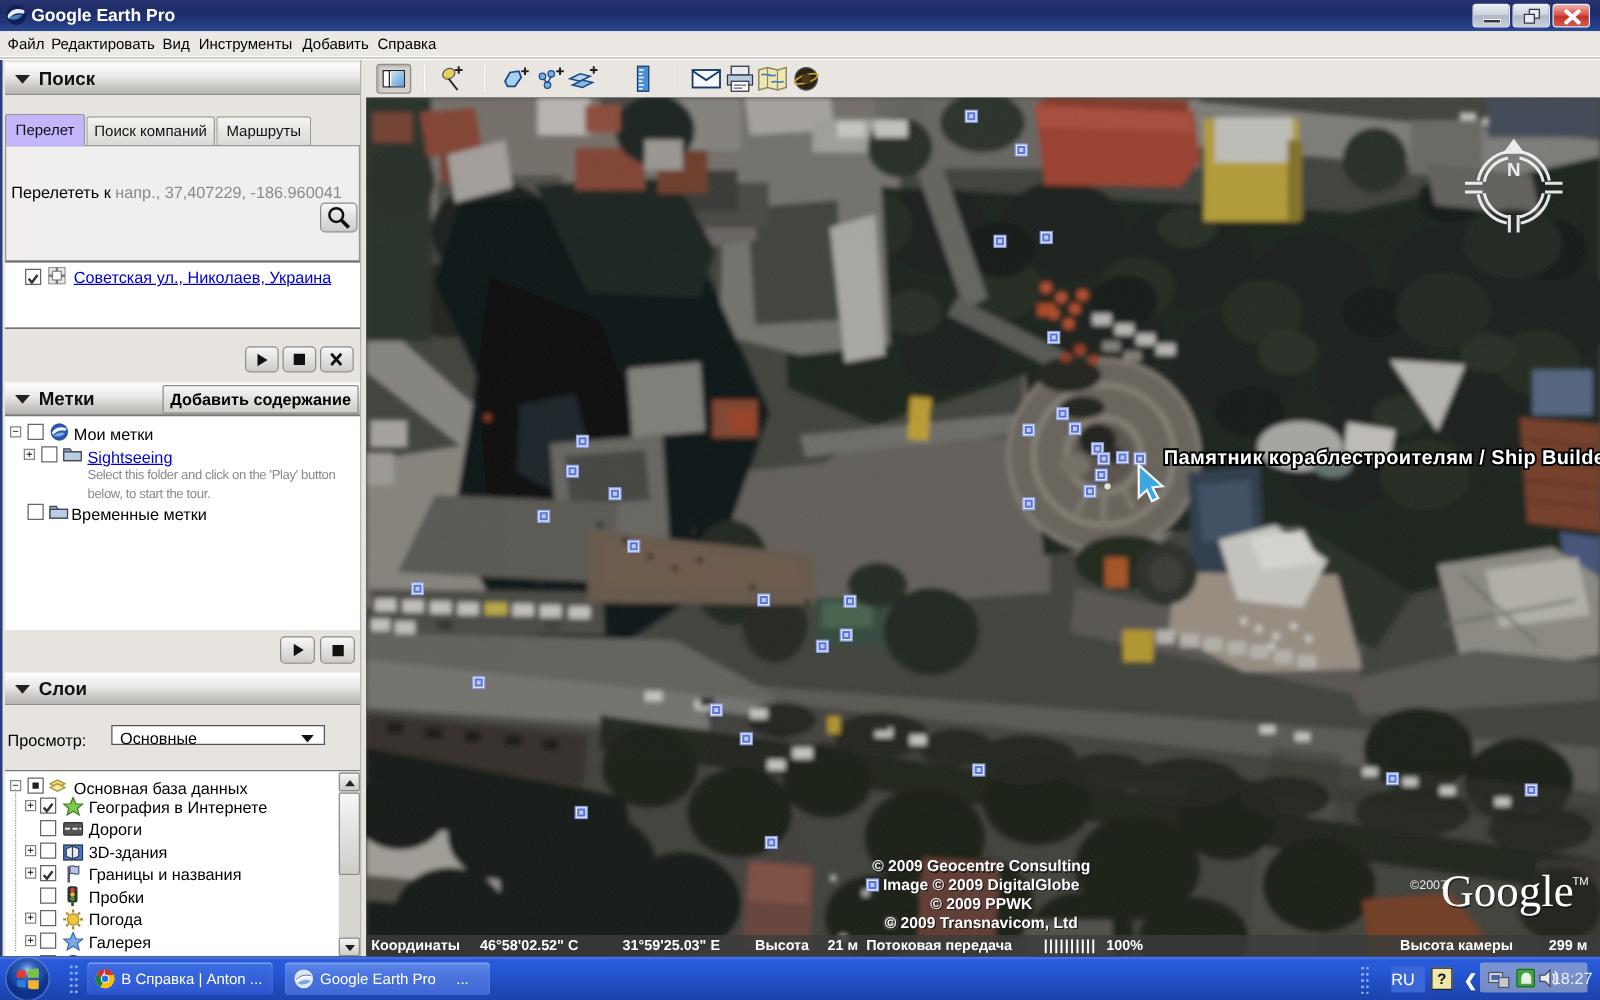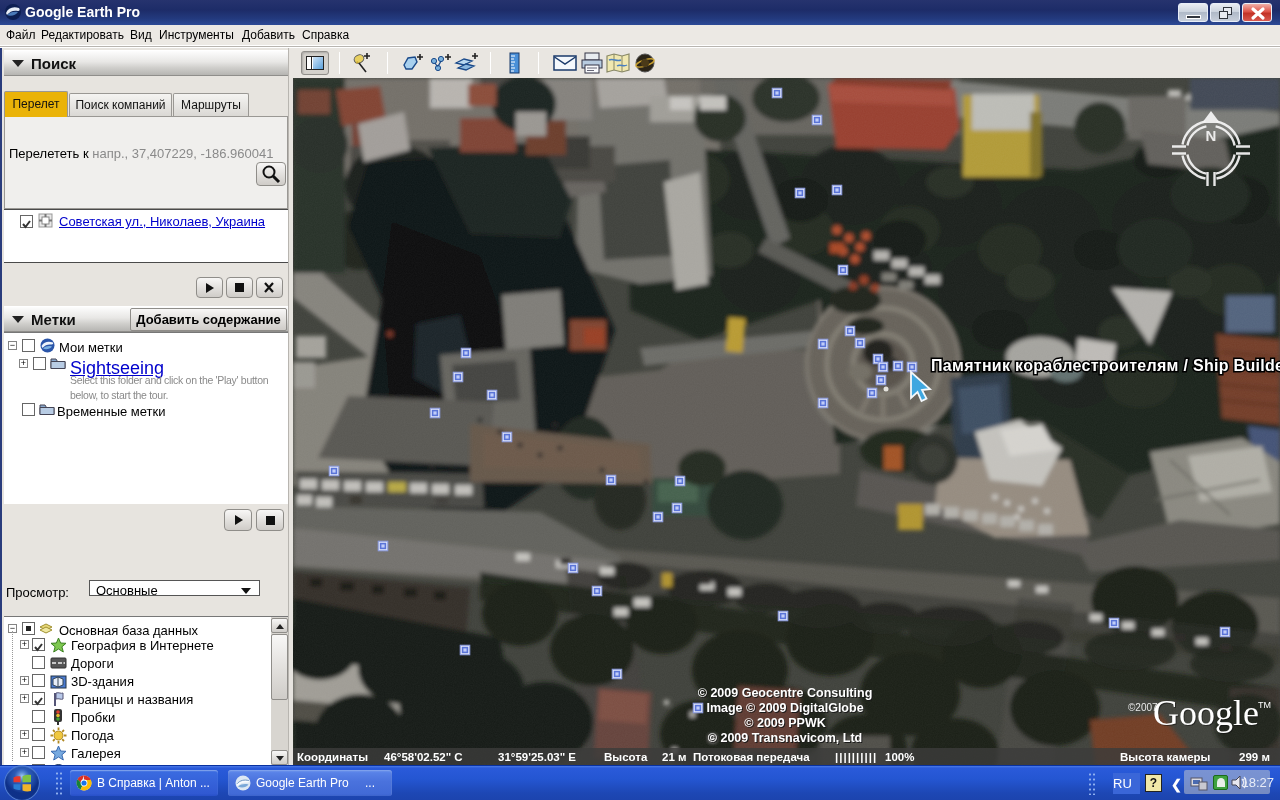--- a/index.html
+++ b/index.html
@@ -21,21 +21,21 @@
 #sidebar{position:absolute;left:0;top:48px;width:288px;height:717px;background:#e7e4df;border-left:2px solid #2a3c7c}
 .sechdr{position:absolute;left:2px;width:286px;height:26px;
  background:linear-gradient(#fdfdfd 0%,#e8e7e5 45%,#cfcecb 70%,#b6b5b2 100%);
  border-top:1px solid #fff;border-bottom:1px solid #8f8e8b;
  font-weight:bold;font-size:15px;color:#111}
 .sechdr .tri{position:absolute;left:8px;top:9px;width:0;height:0;border-left:6px solid transparent;border-right:6px solid transparent;border-top:7px solid #222}
 .sechdr .txt{position:absolute;left:27px;top:4px}
 
 .tab{position:absolute;font-size:12px;color:#111;border:1px solid #9a9894;border-bottom:none;border-radius:2px 2px 0 0;
  background:linear-gradient(#f5f4f2,#d9d7d3);text-align:center}
-.tabactive{background:#eab308;z-index:3}
+.tabactive{background:#c4b5fd;z-index:3}
 
 .gebtn{position:absolute;background:linear-gradient(#f8f7f6 0%,#e3e1de 50%,#cfccc8 100%);border:1px solid #8f8d89;border-radius:4px}
 .combo{position:absolute;background:#fff;border:1px solid #555}
 .arrowdn{position:absolute;width:0;height:0;border-left:5px solid transparent;border-right:5px solid transparent;border-top:6px solid #111}
 .treelink{color:#0000cc;text-decoration:underline}
 .cb{position:absolute;width:13px;height:13px;background:#fff;border:1px solid #666}
 .exp{position:absolute;width:9px;height:9px;background:#fff;border:1px solid #848484;font-size:9px;line-height:7px;text-align:center;color:#000}
 
 #toolbar{position:absolute;left:290px;top:48px;width:990px;height:30px;background:#e9e6e1}
 .tsep{position:absolute;top:4px;width:1px;height:22px;background:#a8a5a0;border-right:1px solid #fff}
@@ -137,36 +137,40 @@
           <path d="M1.5 8 C4 4,8 3,13 4.5 C13.5 5.5,13 6.5,11.5 6.5 C8 6,5 7,2.5 10 Z" fill="#eef4fa"></path>
           <path d="M3 10.5 C6 8,9 7.5,12 8.5 C10 11,6 12,3 10.5 Z" fill="#7ab0e0"></path>
         </svg>
       <span class="abs" style="left:55px;top:7px;font-size:13px">Мои метки</span>
       <div class="exp" style="left:15px;top:26px">+</div>
       <div class="cb" style="left:29px;top:24px"></div>
       <svg class="abs" style="left:46px;top:23px" width="16" height="14">
           <path d="M1 4 L1 12.5 L15 12.5 L15 5.5 L7.5 5.5 L6 3 L1 3 Z" fill="#8aa8cc" stroke="#445"></path>
           <path d="M1 5.5 L15 5.5 L15 12.5 L1 12.5 Z" fill="#b8cce4" stroke="#445"></path>
         </svg>
-      <span class="abs treelink" style="left:66px;top:25px;font-size:18px">Sightseeing</span>
+      <span class="abs treelink" style="left:66px;top:25px;font-size:13px">Sightseeing</span>
       <div class="abs" style="left:66px;top:40px;font-size:10.5px;color:#8a8a8a;line-height:15px;white-space:nowrap;letter-spacing:-0.3px">Select this folder and click on the 'Play' button<br>below, to start the tour.</div>
       <div class="cb" style="left:18px;top:70px"></div>
       <svg class="abs" style="left:35px;top:69px" width="16" height="14">
           <path d="M1 4 L1 12.5 L15 12.5 L15 5.5 L7.5 5.5 L6 3 L1 3 Z" fill="#8aa8cc" stroke="#445"></path>
           <path d="M1 5.5 L15 5.5 L15 12.5 L1 12.5 Z" fill="#b8cce4" stroke="#445"></path>
         </svg>
       <span class="abs" style="left:53px;top:71px;font-size:13px">Временные метки</span>
     </div>
     <div class="gebtn" style="left:222px;top:461px;width:28px;height:22px">
         <div class="abs" style="left:10px;top:5px;width:0;height:0;border-top:5px solid transparent;border-bottom:5px solid transparent;border-left:8px solid #111"></div>
       </div>
     <div class="gebtn" style="left:254px;top:461px;width:28px;height:22px">
         <div class="abs" style="left:9px;top:6px;width:9px;height:9px;background:#111"></div>
       </div>
 
+    <div class="sechdr" style="top:490px">
+        <div class="tri"></div>
+        <div class="txt">Слои</div>
+      </div>
     <div class="abs" style="left:4px;top:537px;font-size:13px;font-weight:normal">Просмотр:</div>
     <div class="combo" style="left:87px;top:532px;width:171px;height:16px;font-size:13px">
       <span class="abs" style="left:6px;top:2px">Основные</span>
       <div class="arrowdn" style="right:8px;top:7px"></div>
     </div>
     <div class="abs" style="left:2px;top:568px;width:284px;height:149px;background:#fff;border-top:1px solid #777;overflow:hidden">
       <div class="exp" style="left:4px;top:7px">−</div>
       <div class="cb" style="left:18px;top:5px">
           <div class="abs" style="left:3px;top:3px;width:5px;height:5px;background:#222"></div>
         </div>

